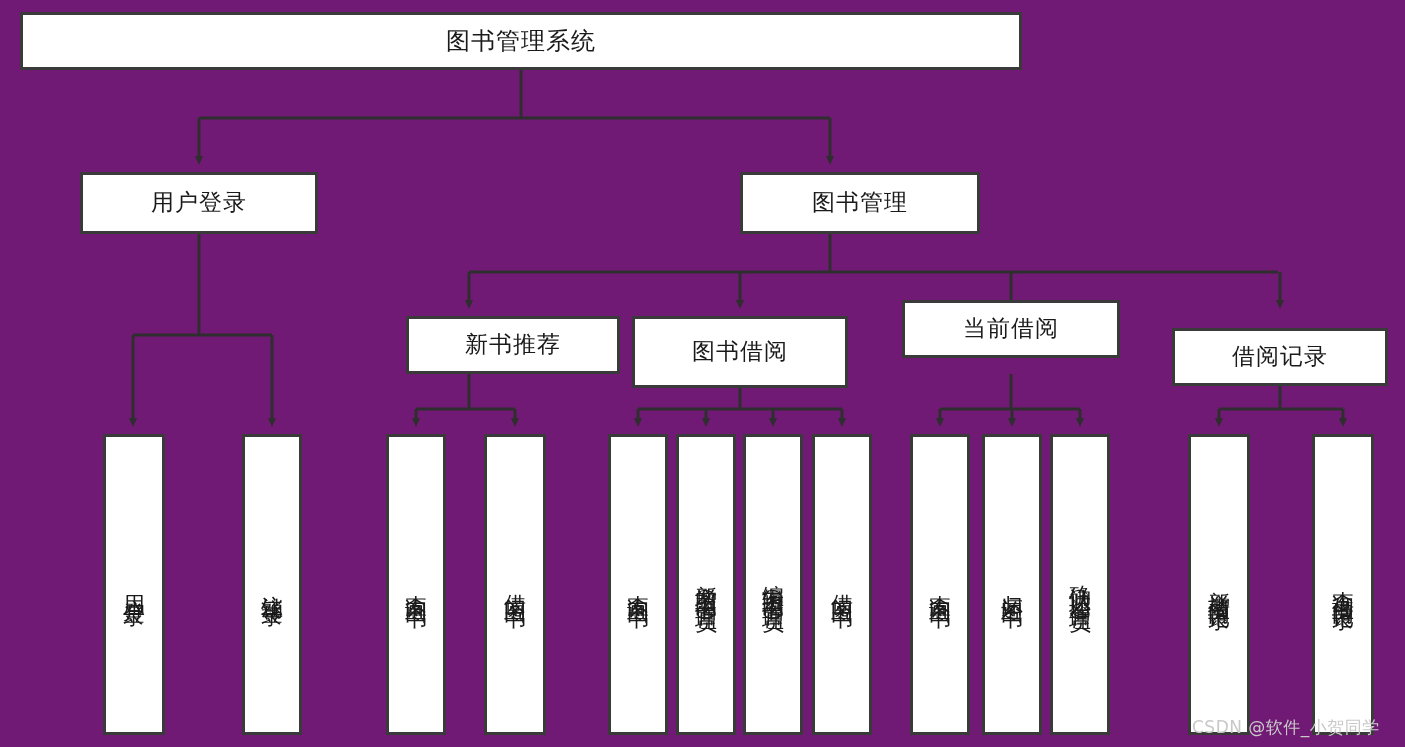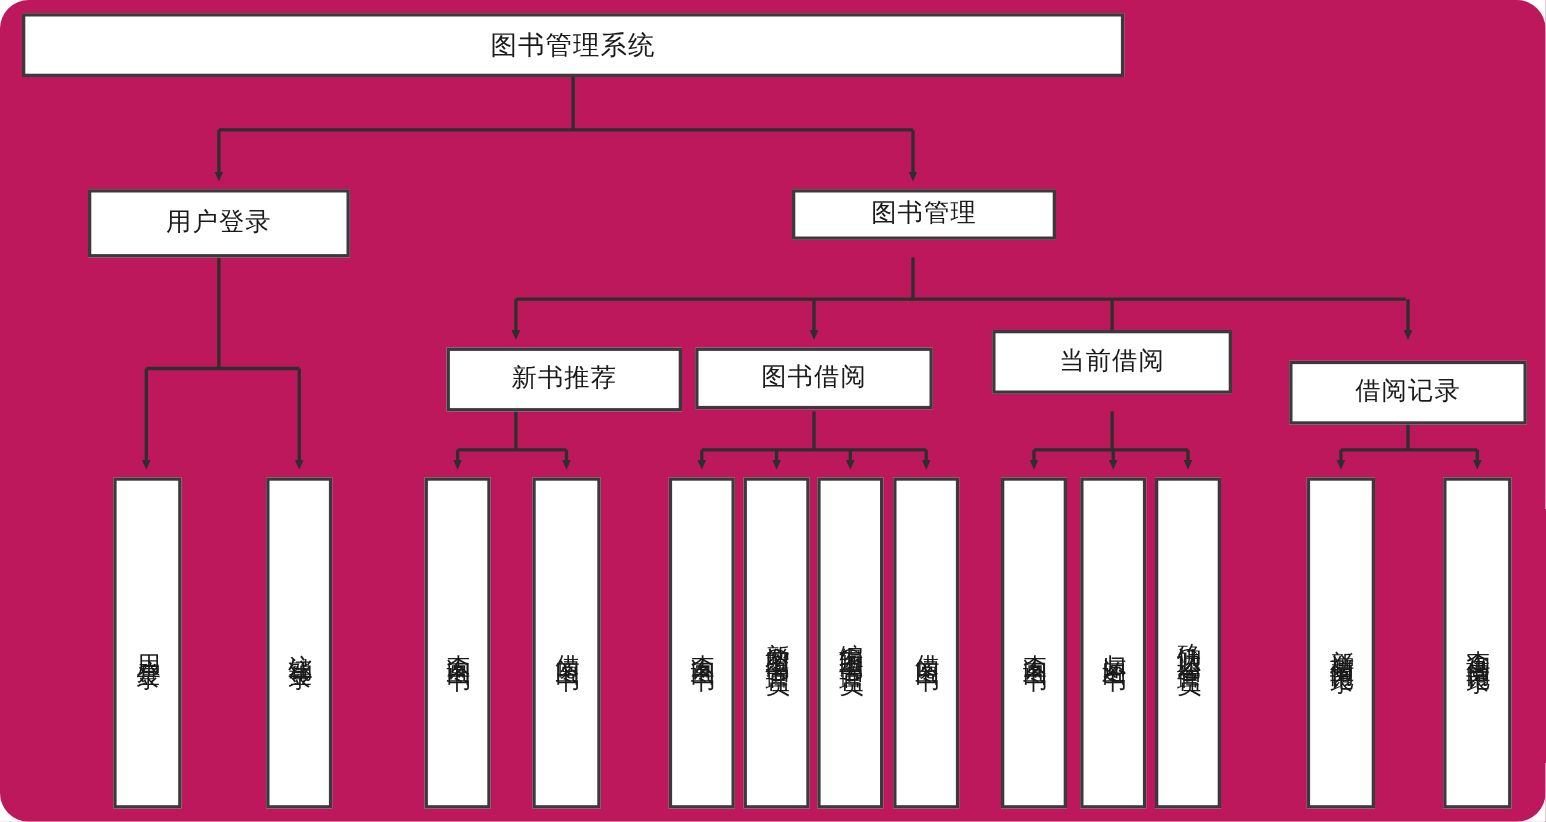--- a/index.html
+++ b/index.html
@@ -8,23 +8,22 @@
     padding: 0;
     background: #ffffff;
   }
   body {
     font-family: "DejaVu Sans", "Liberation Sans", sans-serif;
   }
   #canvas {
     position: relative;
     width: 1405px;
     height: 747px;
-    background: #be185d;
+    background: #701a75;
     overflow: hidden;
-    border-radius: 26px;
   }
   svg#edges {
     position: absolute;
     left: 0;
     top: 0;
     width: 1405px;
     height: 747px;
     pointer-events: none;
   }
   .node {
@@ -126,27 +125,27 @@
     </g>
   </svg>
 
   <div id="nodes">
       <div class="node root horiz" style="left: 20px; top: 12px; width: 1002px; height: 58px;">
         <span>图书管理系统</span>
       </div>
       <div class="node horiz" style="left: 80px; top: 172px; width: 238px; height: 62px;">
         <span>用户登录</span>
       </div>
-      <div class="node horiz" style="left: 720px; top: 172px; width: 240px; height: 46px;">
+      <div class="node horiz" style="left: 740px; top: 172px; width: 240px; height: 62px;">
         <span>图书管理</span>
       </div>
       <div class="node horiz" style="left: 362px; top: 316px; width: 214px; height: 58px; margin-left: 44px;">
         <span>新书推荐</span>
       </div>
-      <div class="node horiz" style="left: 632px; top: 316px; width: 216px; height: 56px;">
+      <div class="node horiz" style="left: 632px; top: 316px; width: 216px; height: 72px;">
         <span>图书借阅</span>
       </div>
       <div class="node horiz" style="left: 902px; top: 300px; width: 218px; height: 58px;">
         <span>当前借阅</span>
       </div>
       <div class="node horiz" style="left: 1172px; top: 316px; width: 216px; height: 58px; margin-top: 12px;">
         <span>借阅记录</span>
       </div>
       <div class="node vert" style="left: 103px; top: 434px; width: 62px; height: 301px;">
         <span class="vtext">用户登录</span>
@@ -182,14 +181,15 @@
         <span class="vtext">确认归还（管理员）</span>
       </div>
       <div class="node vert" style="left: 1188px; top: 434px; width: 62px; height: 301px;">
         <span class="vtext">新增借阅记录</span>
       </div>
       <div class="node vert" style="left: 1312px; top: 434px; width: 62px; height: 301px;">
         <span class="vtext">查询借阅记录</span>
       </div>
     </div>
 
+  <div class="watermark" style="left: 1192px; top: 716px; color: rgb(201, 201, 201);">CSDN @软件_小贺同学</div>
 
 </div>
 
 </body></html>

